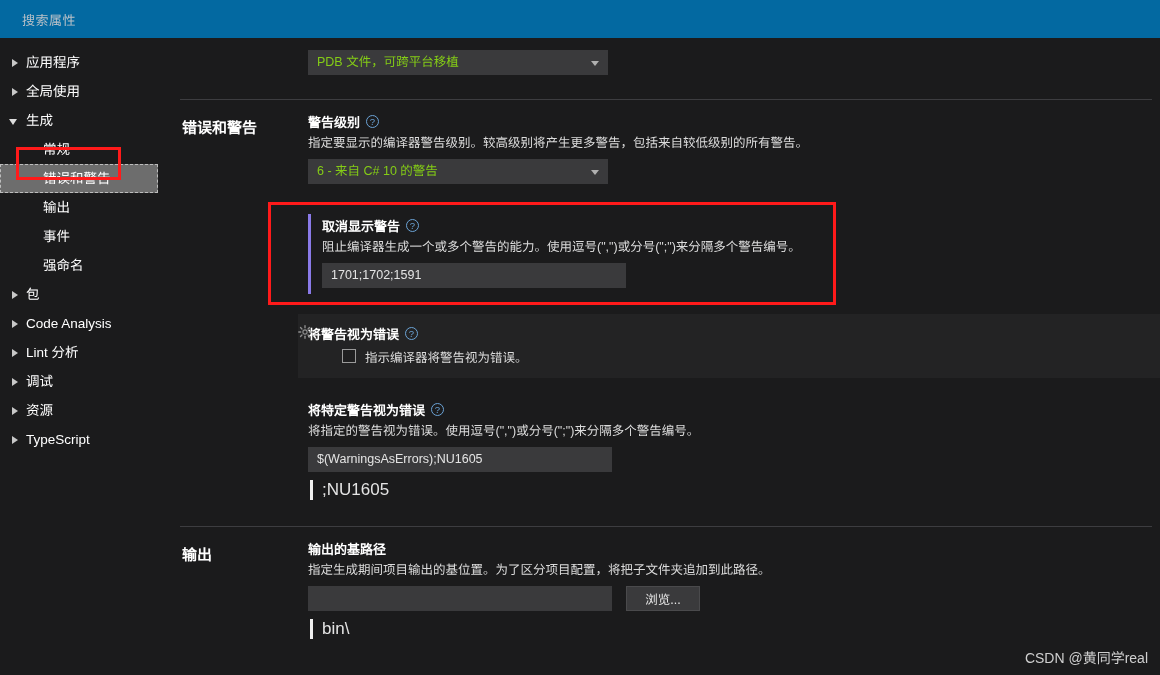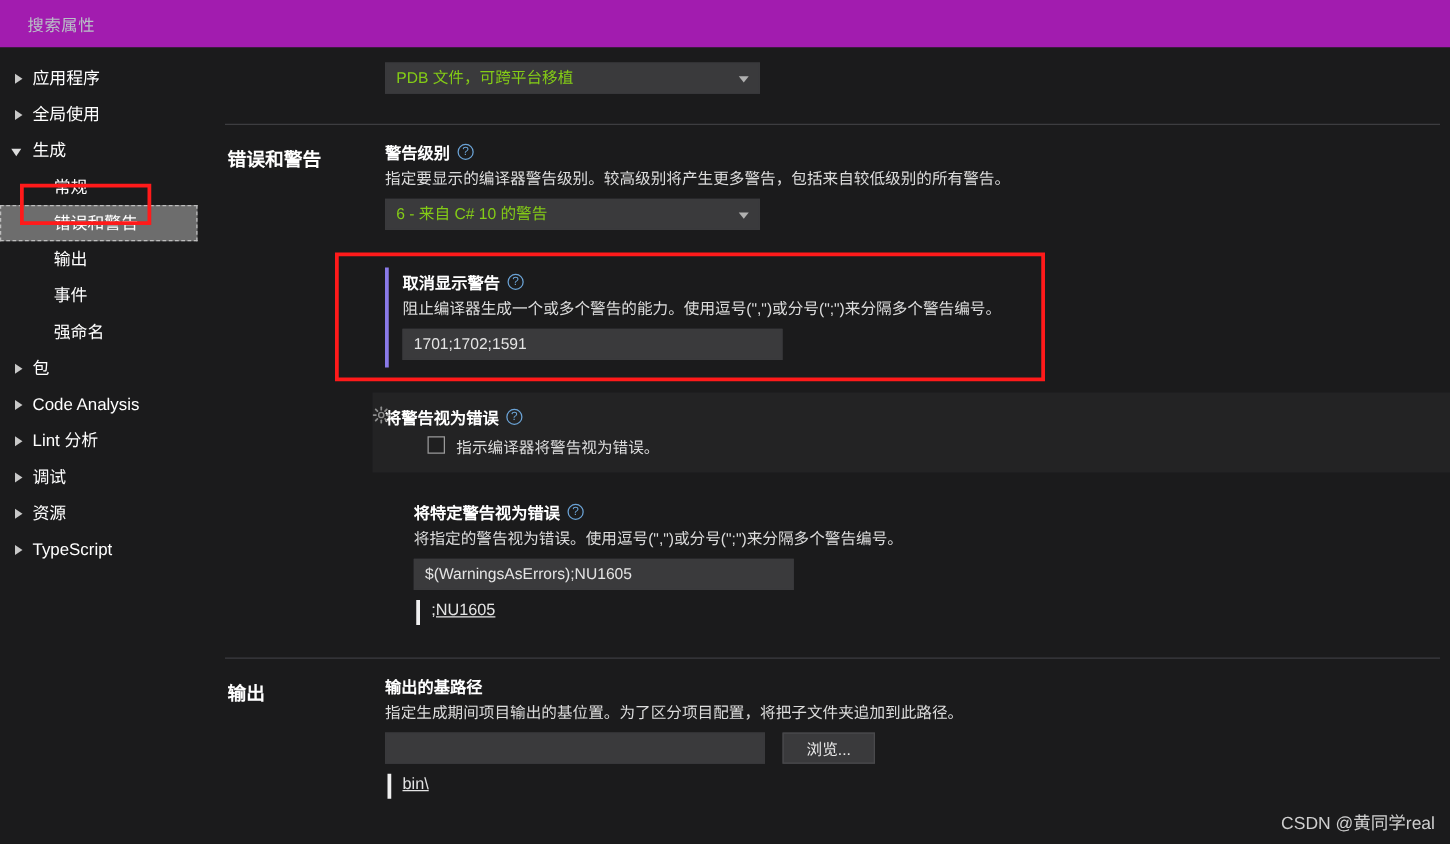--- a/index.html
+++ b/index.html
@@ -15,21 +15,21 @@
     position: relative;
     width: 1160px; height: 675px;
     background: #1b1b1c;
     color: #f1f1f1;
   }
 
   
   .searchbar {
     position: absolute; left: 0; top: 0;
     width: 1160px; height: 38px;
-    background: #a21caf;
+    background: #0369a1;
     display: flex; align-items: center;
   }
   .searchbar .search-text {
     margin-left: 22px;
     font-size: 13px;
     color: #b9c0c7;
     letter-spacing: .5px;
   }
 
   
@@ -165,24 +165,24 @@
     content: "";
     position: absolute; left: 0; top: 4px; bottom: 4px;
     width: 3px; background: #8a7ae8;
   }
 
   
   .preview {
     position: relative;
     padding-left: 14px;
     margin-top: 8px;
-    font-size: 13px;
+    font-size: 17px;
     color: #e4e4e4;
     height: 20px;
-    display: flex; align-items: flex-start; text-decoration: underline;
+    display: flex; align-items: flex-start;
   }
   .preview::before {
     content: "";
     position: absolute; left: 2px; top: 0; bottom: 0;
     width: 3px; background: #f0f0f0;
   }
 
   
   .band {
     background: #232324;
@@ -361,21 +361,21 @@
           <div class="field-title">
             <span>将警告视为错误</span>
             <span class="help-icon">?</span>
           </div>
           <div class="checkrow">
             <span class="checkbox"></span>
             <span>指示编译器将警告视为错误。</span>
           </div>
         </div>
 
-        <div class="field" style="margin-top:16px;margin-left:23px;">
+        <div class="field" style="margin-top:16px;">
           <div class="field-title">
             <span>将特定警告视为错误</span>
             <span class="help-icon">?</span>
           </div>
           <div class="field-desc">将指定的警告视为错误。使用逗号(",")或分号(";")来分隔多个警告编号。</div>
           <div class="textbox">
             <span>$(WarningsAsErrors);NU1605</span>
           </div>
           <div class="preview">
             <span>;NU1605</span>

